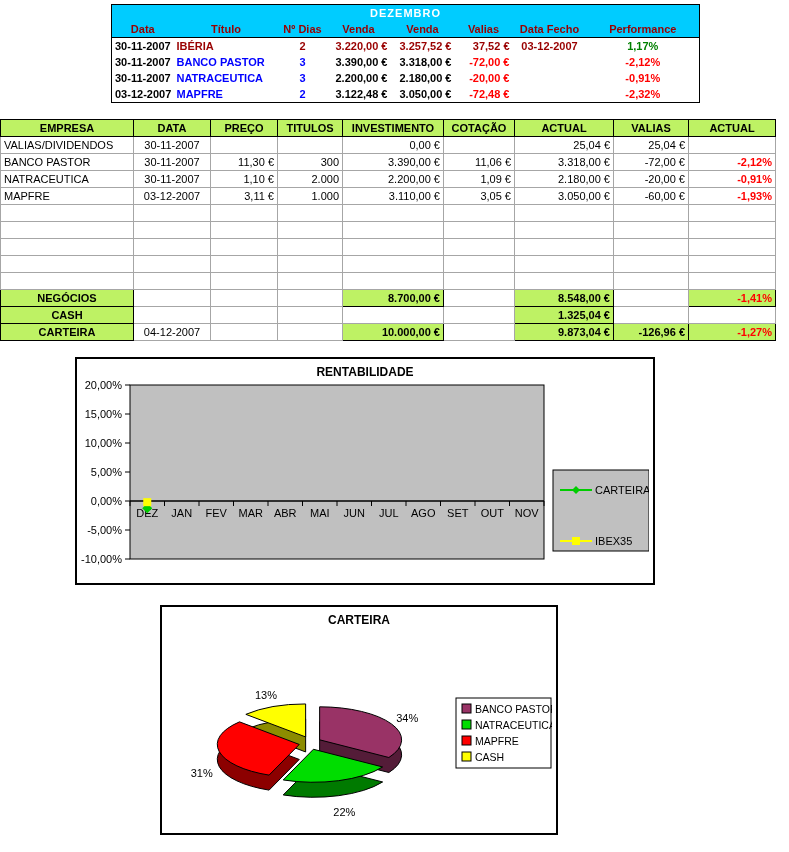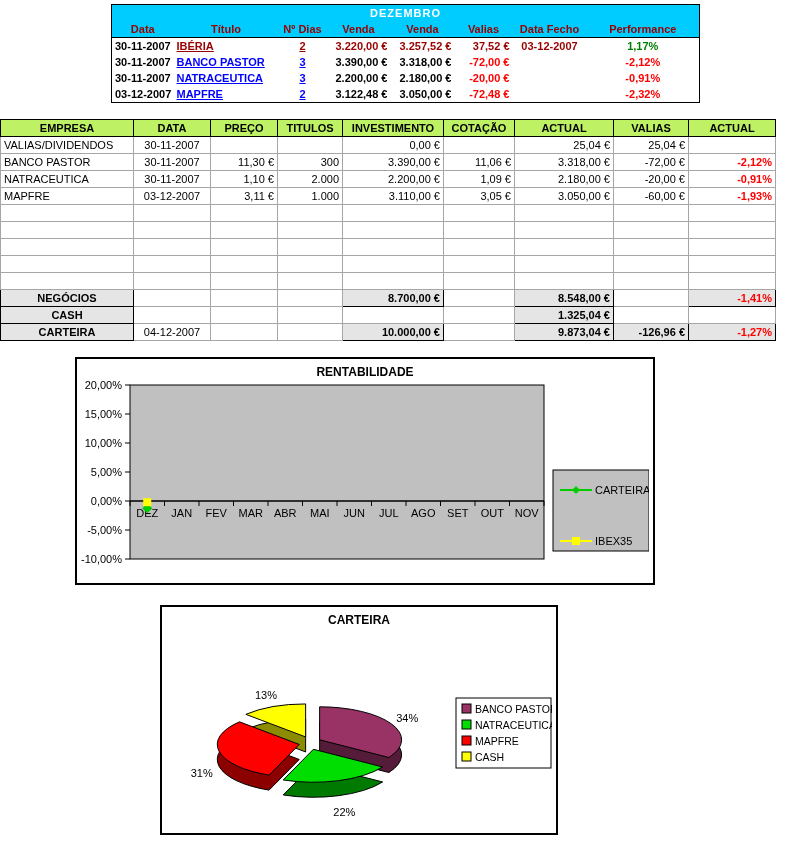--- a/index.html
+++ b/index.html
@@ -7,28 +7,28 @@
     width:789px;height:852px;background:#fff;position:relative;overflow:hidden;
     font-family:"Liberation Sans",sans-serif;
   }
   
   #month-table{position:absolute;left:88px;top:4px;width:588px;padding-left:23px;}
   #month-table table{border-collapse:collapse;table-layout:fixed;width:100%;border:1px solid #000;}
   #month-table td{height:16px;padding:0 3px;white-space:nowrap;overflow:hidden;font-size:11px;font-weight:bold;}
   td.mtTitle{background:#00CCFF;color:#fff;font-size:15px;text-align:center;height:20px;letter-spacing:1px;}
   tr.mtHeadRow td{background:#00CCFF;color:#990000;text-align:center;border-bottom:1px solid #000;}
   .mtC{text-align:center}.mtL{text-align:left}.mtR{text-align:right}
-  .mtLink{text-decoration:underline;cursor:pointer;}
+  .mtLink{cursor:pointer;}
   
   #portfolio-table{position:absolute;left:0;top:119px;width:775px;}
   #portfolio-table table{border-collapse:collapse;table-layout:fixed;width:100%;}
   #portfolio-table td{height:16px;padding:0 3px;white-space:nowrap;overflow:hidden;font-size:11px;}
   td.pHead{background:#bef264;color:#000;font-weight:bold;text-align:center;border:1px solid #000;}
   td.pCell{border-right:1px solid #A6A6A6;border-bottom:1px solid #A6A6A6;border-left:1px solid #A6A6A6;background:#fff;}
-  td.pCyan{background:#e5e5e5;border:1px solid #000;font-weight:bold;}
+  td.pCyan{background:#bef264;border:1px solid #000;font-weight:bold;}
   .pL{text-align:left}.pC{text-align:center}.pR{text-align:right}
   .red{color:#FF0000;font-weight:bold;}
   
   .chartbox{position:absolute;background:#fff;border:2px solid #000;}
   #line-chart{left:75px;top:357px;width:576px;height:224px;}
   #pie-chart{left:160px;top:605px;width:394px;height:226px;}
   .chart-title{position:absolute;top:6px;left:0;width:100%;text-align:center;
     font-weight:bold;font-size:12px;color:#000;}
   .chartbox svg{position:absolute;left:0;top:0;}
 </style>

